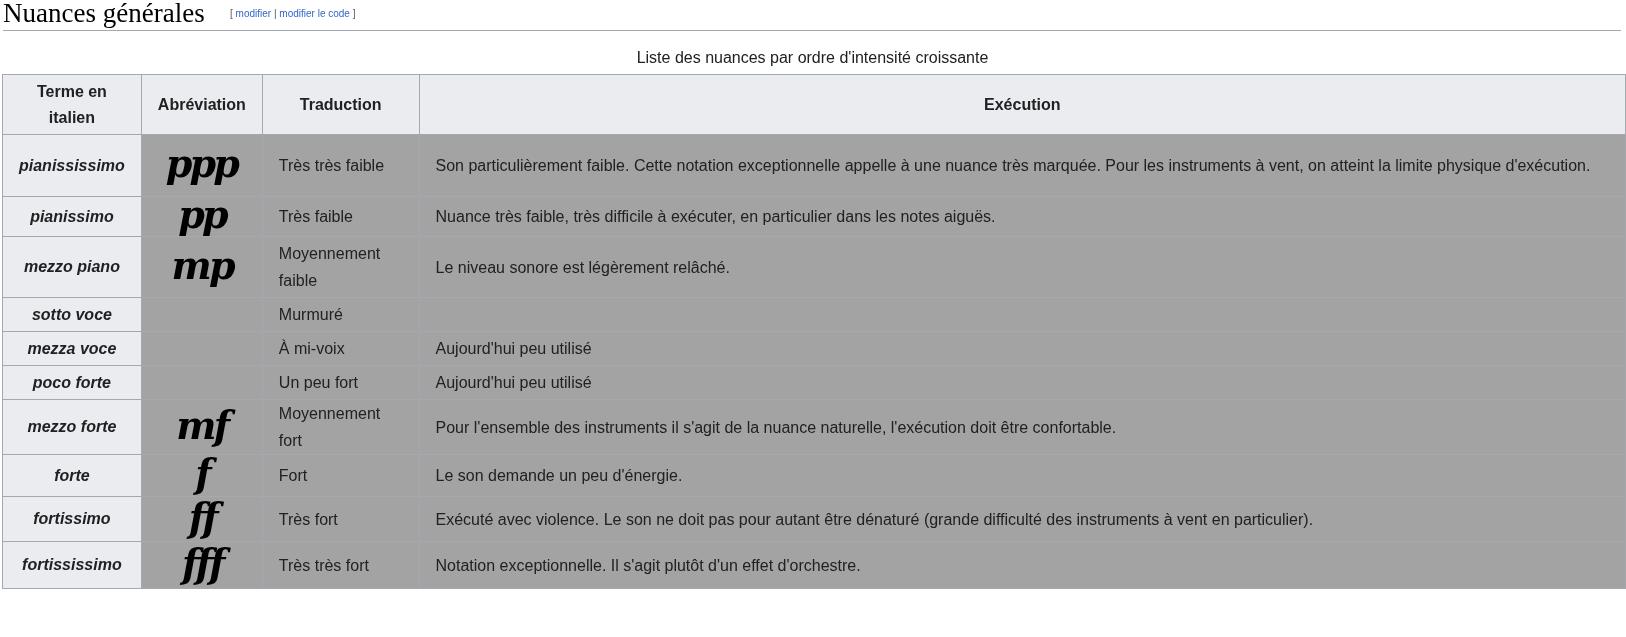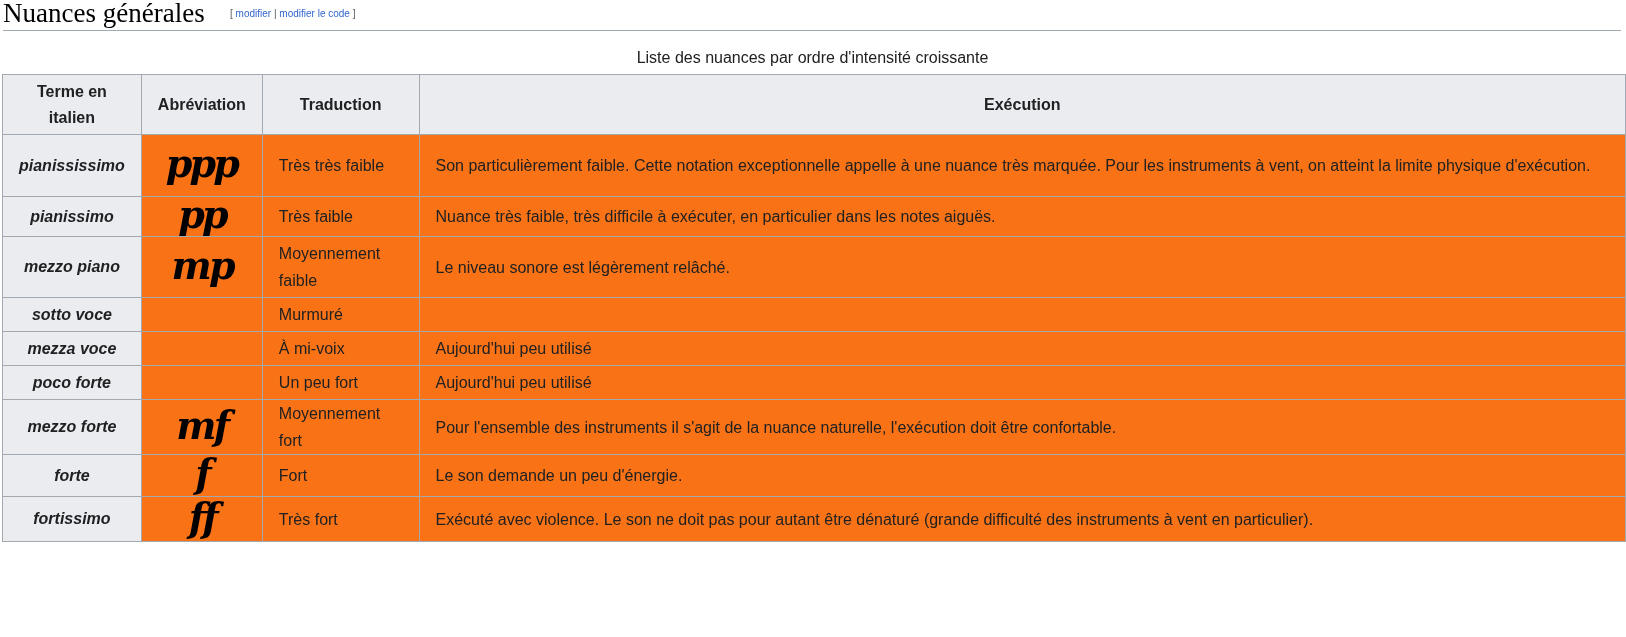--- a/index.html
+++ b/index.html
@@ -3,21 +3,21 @@
 <meta charset="utf-8">
 <style>
   html, body { margin: 0; padding: 0; background: #ffffff; }
   body { width: 1626px; height: 637px; overflow: hidden; position: relative; font-family: "Liberation Sans", sans-serif; color: #202122; }
   .heading { position: absolute; left: 3px; top: 0; width: 1618px; height: 30px; border-bottom: 1px solid #a2a9b1; }
   .heading .title { position: absolute; left: 0; top: -2px; font-family: "Liberation Serif", "DejaVu Serif", serif; font-size: 27px; color: #000; white-space: nowrap; }
   .heading .editsection { position: absolute; left: 227px; top: 8px; font-size: 10px; color: #54595d; white-space: nowrap; }
   .heading .editsection a { color: #3366cc; text-decoration: none; cursor: pointer; }
   .heading .editsection .br { color: #54595d; }
   .caption { position: absolute; left: 3px; top: 49px; width: 1619px; text-align: center; font-size: 16px; font-weight: normal; color: #202122; }
-  table.wikitable { position: absolute; left: 2px; top: 74px; border-collapse: collapse; background: #f97316; font-size: 16px; color: #202122; }
+  table.wikitable { position: absolute; left: 2px; top: 74px; border-collapse: collapse; background: #a3a3a3; font-size: 16px; color: #202122; }
   table.wikitable th, table.wikitable td { border: 1px solid #a2a9b1; padding: 0 16px; }
   table.wikitable th { background: #eaecf0; font-weight: bold; text-align: center; line-height: 26px; }
   table.wikitable th.rowhead { font-style: italic; }
   table.wikitable td { line-height: 27px; }
   td.center { text-align: left; }
   td.abbr { text-align: center; padding: 0 4px; }
   .dyn { font-family: "DejaVu Serif", "Liberation Serif", serif; font-style: italic; font-weight: bold; font-size: 40px; line-height: 34px; color: #000; letter-spacing: -3px; display: inline-block; transform: scaleX(0.95); }
 </style>
 </head>
 <body>
@@ -98,14 +98,20 @@
     <td class="abbr"><span class="dyn">f</span></td>
     <td class="center">Fort</td>
     <td>Le son demande un peu d'énergie.</td>
   </tr>
       <tr style="height: 45px;">
     <th class="rowhead">fortissimo</th>
     <td class="abbr"><span class="dyn">ff</span></td>
     <td class="center">Très fort</td>
     <td>Exécuté avec violence. Le son ne doit pas pour autant être dénaturé (grande difficulté des instruments à vent en particulier).</td>
   </tr>
+      <tr style="height: 47px;">
+    <th class="rowhead">fortississimo</th>
+    <td class="abbr"><span class="dyn">fff</span></td>
+    <td class="center">Très très fort</td>
+    <td>Notation exceptionnelle. Il s'agit plutôt d'un effet d'orchestre.</td>
+  </tr>
     </tbody>
 </table>
 
 </body></html>

